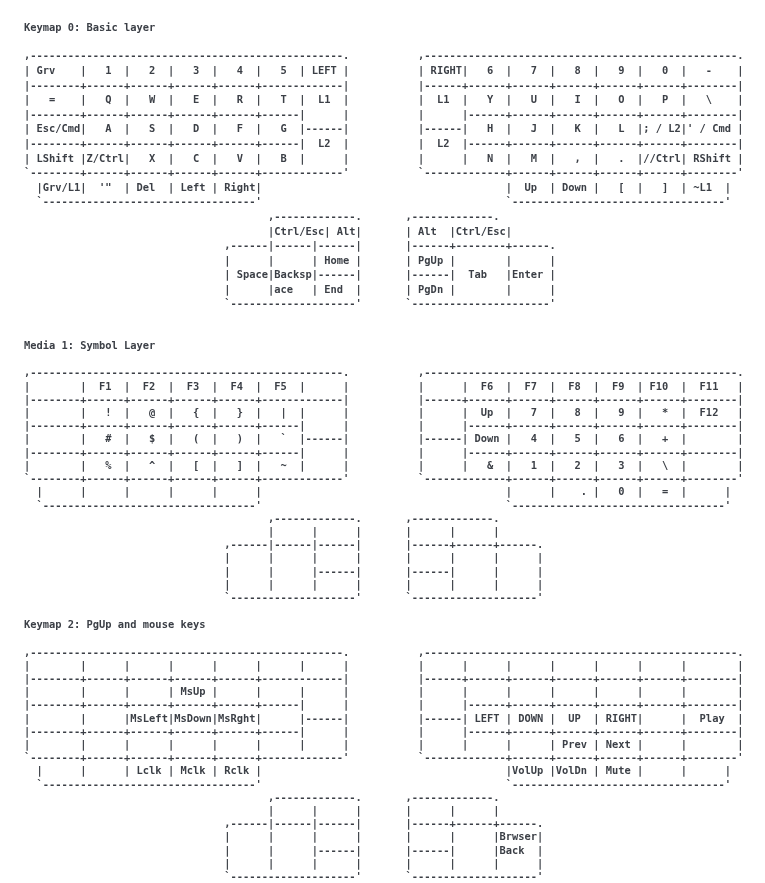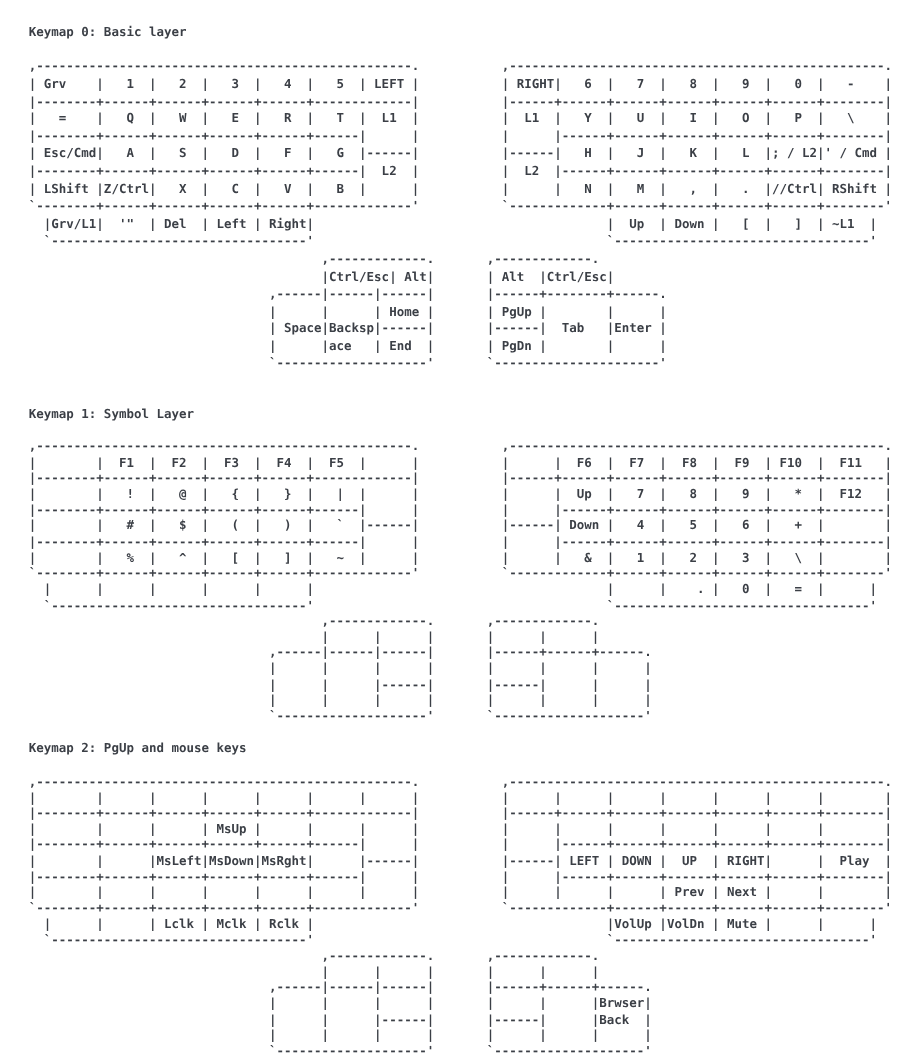--- a/index.html
+++ b/index.html
@@ -59,21 +59,21 @@
                                        ,-------------.       ,-------------.
                                        |Ctrl/Esc| Alt|       | Alt  |Ctrl/Esc|
                                 ,------|------|------|       |------+--------+------.
                                 |      |      | Home |       | PgUp |        |      |
                                 | Space|Backsp|------|       |------|  Tab   |Enter |
                                 |      |ace   | End  |       | PgDn |        |      |
                                 `--------------------'       `----------------------'</pre>
   </section>
 
   <section class="keymap-section s1 gap-small">
-    <div class="keymap-title">Keymap 1: Symbol Layer</div>
+    <div class="keymap-title">Media 1: Symbol Layer</div>
     <pre class="keymap-art">,--------------------------------------------------.           ,--------------------------------------------------.
 |        |  F1  |  F2  |  F3  |  F4  |  F5  |      |           |      |  F6  |  F7  |  F8  |  F9  | F10  |  F11   |
 |--------+------+------+------+------+-------------|           |------+------+------+------+------+------+--------|
 |        |   !  |   @  |   {  |   }  |   |  |      |           |      |  Up  |   7  |   8  |   9  |   *  |  F12   |
 |--------+------+------+------+------+------|      |           |      |------+------+------+------+------+--------|
 |        |   #  |   $  |   (  |   )  |   `  |------|           |------| Down |   4  |   5  |   6  |   +  |        |
 |--------+------+------+------+------+------|      |           |      |------+------+------+------+------+--------|
 |        |   %  |   ^  |   [  |   ]  |   ~  |      |           |      |   &amp;  |   1  |   2  |   3  |   \  |        |
 `--------+------+------+------+------+-------------'           `-------------+------+------+------+------+--------'
   |      |      |      |      |      |                                       |      |    . |   0  |   =  |      |

